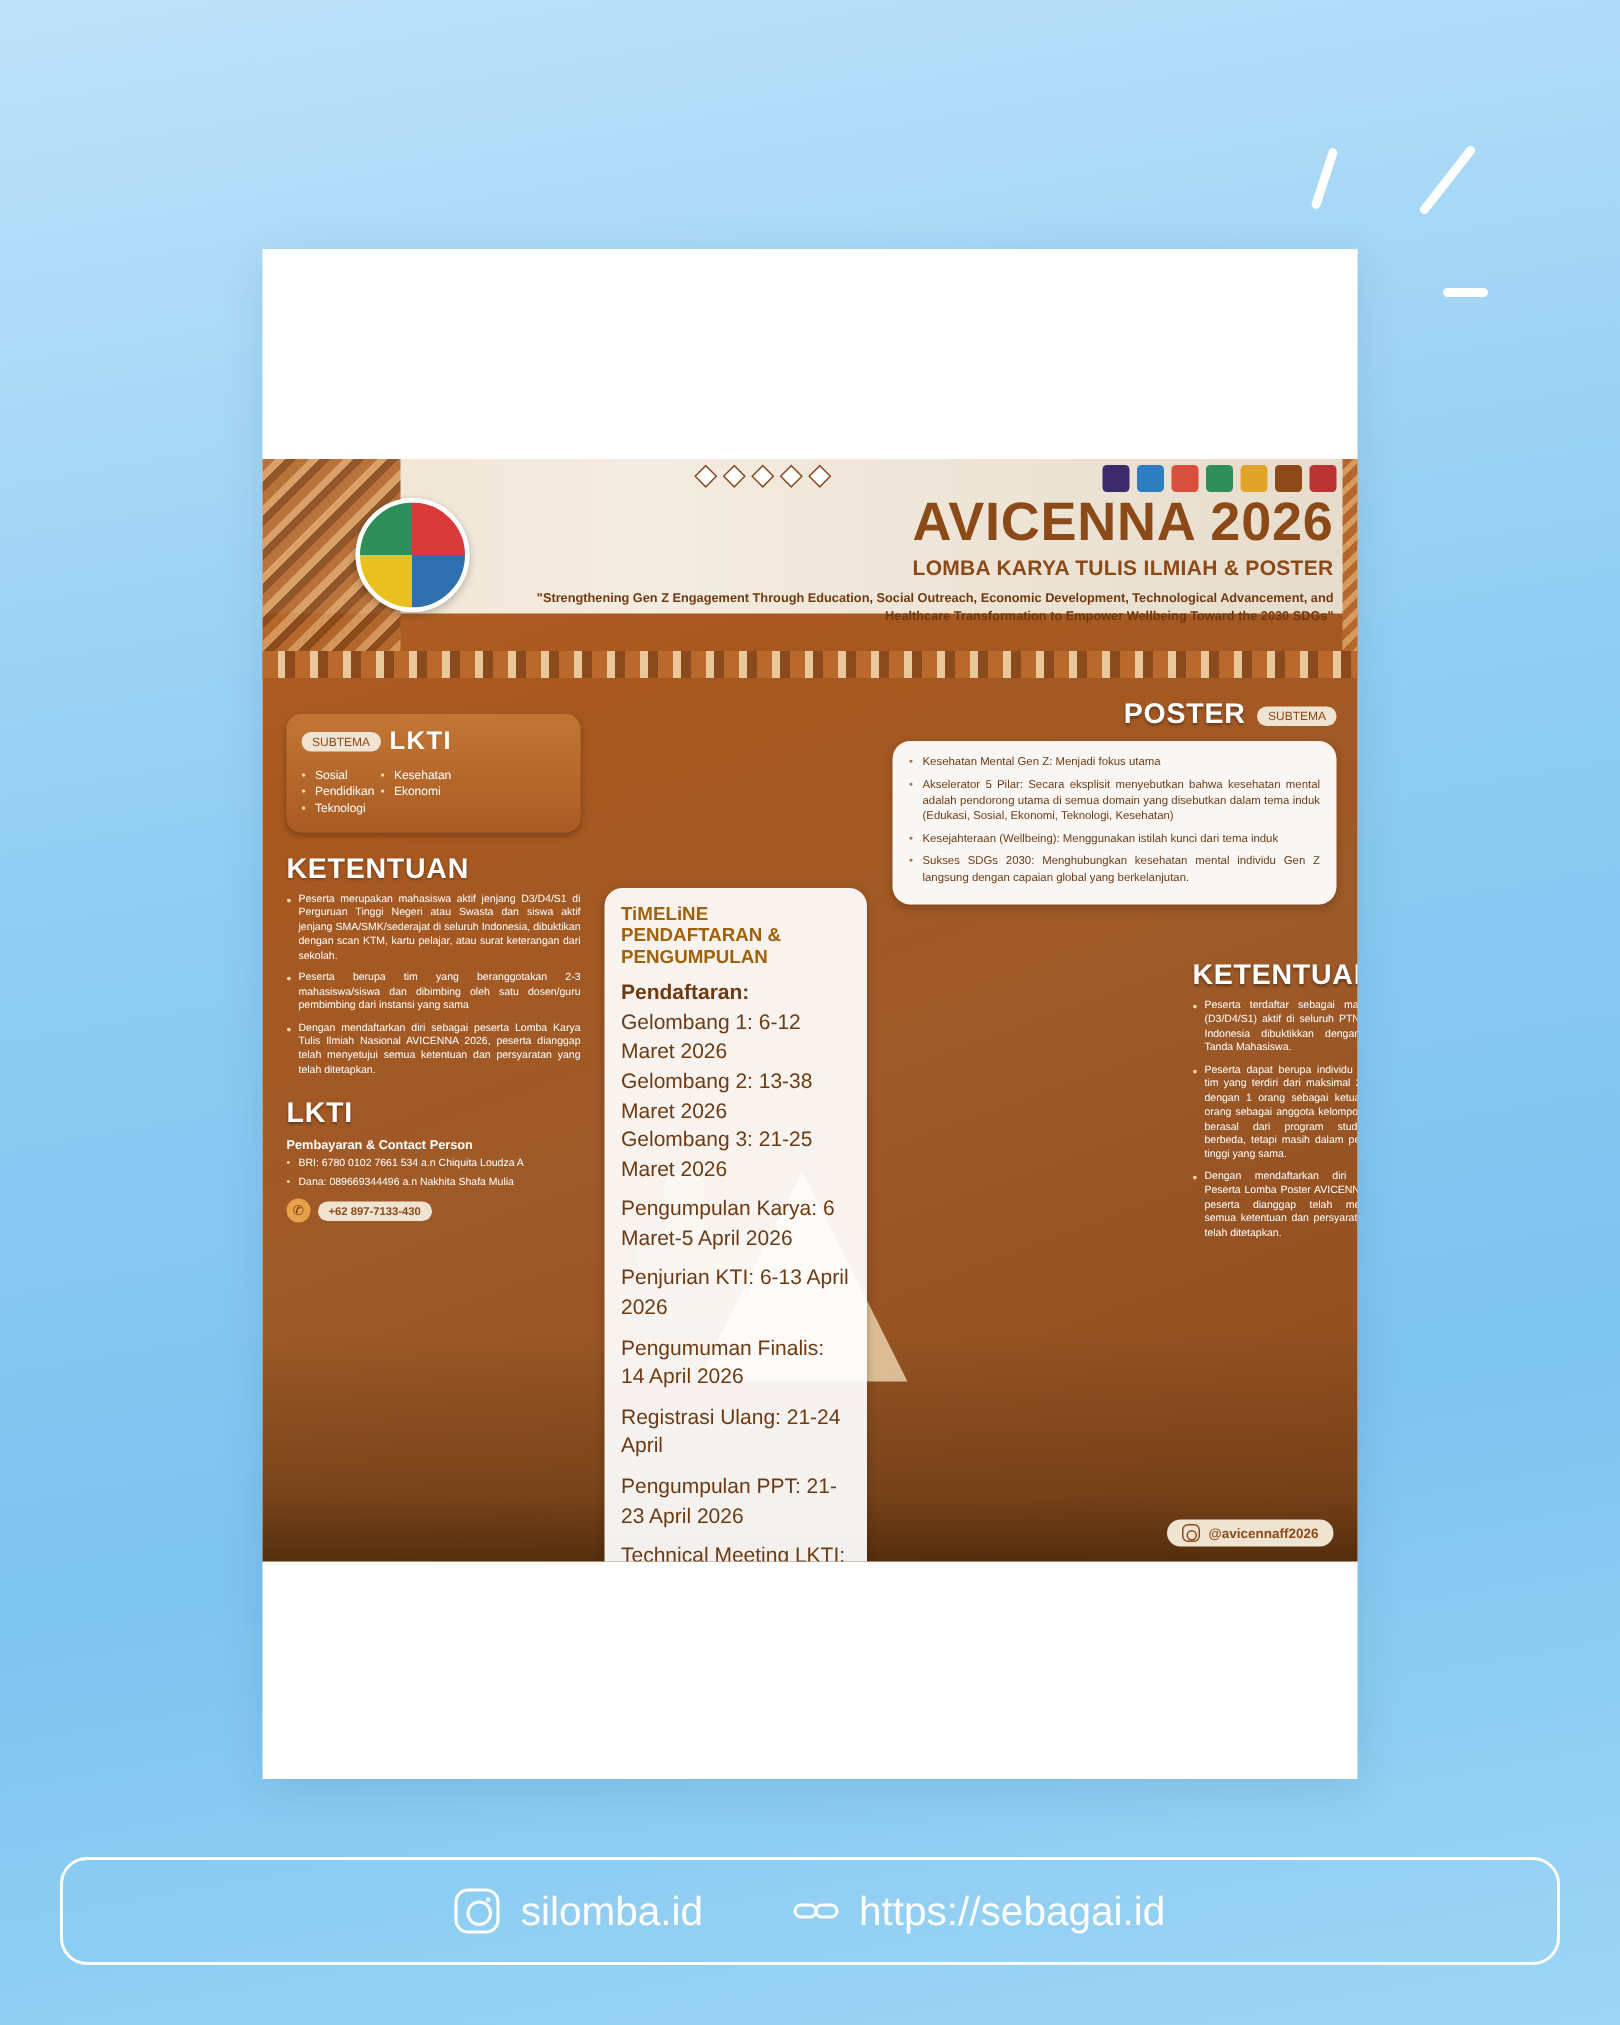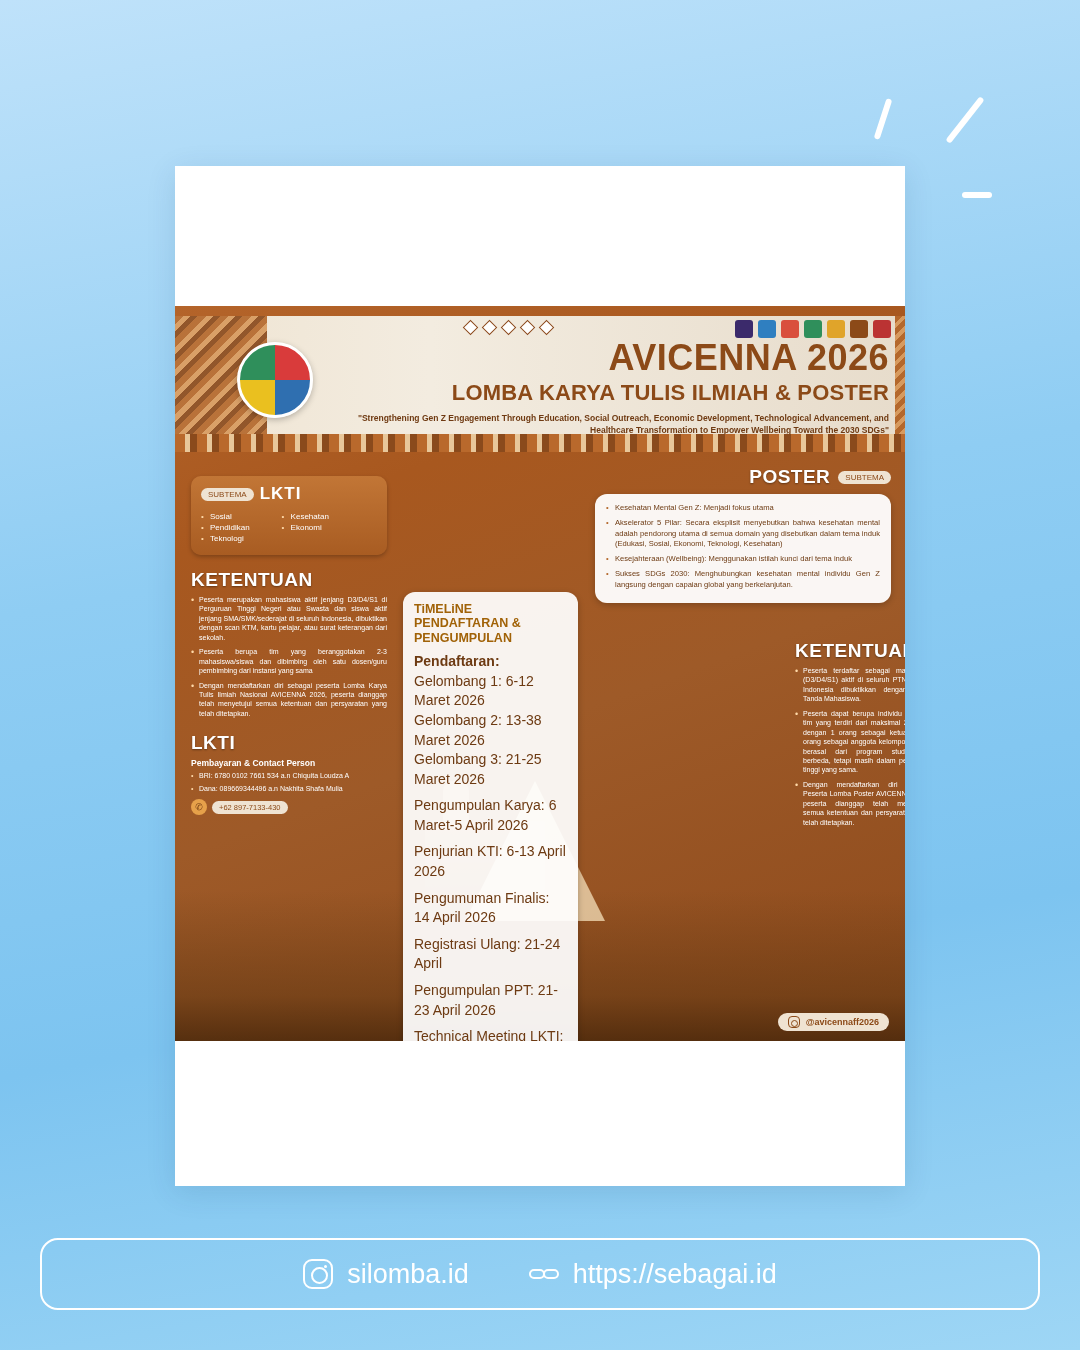--- a/index.html
+++ b/index.html
@@ -19,71 +19,71 @@
     position: absolute; left: 175px; top: 166px; width: 730px; height: 1020px;
     background: #ffffff; box-shadow: 0 6px 28px rgba(20,60,100,.12);
   }
   .poster {
     position: absolute; left: 0; top: 140px; width: 730px; height: 735px;
     background: linear-gradient(160deg,#b4642a 0%, #a8581f 25%, #9e5a28 55%, #8d4a1c 100%);
     overflow: hidden; color: #fff;
   }
   
   .hdr {
-    position: absolute; left:0; top:10px; width:100%; height: 128px;
+    position: absolute; left:0; top:0; width:100%; height: 103px;
     background: linear-gradient(90deg,#efe4d2 0%, #f3ece0 35%, #e7dccb 100%);
   }
   .hdr-batik-l { position:absolute; left:0; top:0; width:92px; height:128px;
     background: repeating-linear-gradient(135deg,#b4682c 0 6px,#d79a5e 6px 11px,#8a4a1c 11px 16px); opacity:.92; }
   .hdr-batik-r { position:absolute; right:0; top:0; width:10px; height:128px;
     background: repeating-linear-gradient(135deg,#b4682c 0 5px,#d79a5e 5px 9px); }
   .logo-circle {
     position:absolute; left:62px; top:26px; width:76px; height:76px; border-radius:50%;
     background: conic-gradient(#d93b3b 0 25%, #2f6fb0 0 50%, #eac01f 0 75%, #2f8f5b 0 100%);
     border:3px solid #fff; box-shadow:0 2px 6px rgba(0,0,0,.25);
   }
   .diamonds { position:absolute; left:290px; top:6px; display:flex; gap:8px; }
   .diamonds i { width:11px; height:11px; background:#ffffff; border:1.5px solid #8d4a1c; transform:rotate(45deg); display:block; }
   .toplogos { position:absolute; right:14px; top:4px; display:flex; gap:5px; align-items:center; }
   .toplogos span { width:18px; height:18px; border-radius:3px; display:block; }
   .title-wrap { position:absolute; left:160px; top:24px; right:16px; text-align:right; }
   .title-main { font-size:36px; font-weight:bold; color:#8c4a18; letter-spacing:.5px; line-height:1; }
-  .title-sub { font-size:22px; font-weight:bold; color:#8c4a18; margin-top:4px; letter-spacing:.2px; }
+  .title-sub { font-size:14px; font-weight:bold; color:#8c4a18; margin-top:4px; letter-spacing:.2px; }
   .title-quote { font-size:8.5px; font-weight:bold; color:#6f3a12; line-height:1.45; margin-top:6px; }
   .hdr-strip { position:absolute; left:0; top:128px; width:100%; height:18px;
     background: repeating-linear-gradient(90deg,#b9692c 0 10px,#e8c79a 10px 15px,#8a4a1c 15px 22px); }
 
   
   .col-left { position:absolute; left:16px; top:170px; width:196px; }
   .tagbox {
     background: linear-gradient(180deg,#c27636,#a85c22); border-radius:10px; padding:8px 10px 10px;
     box-shadow:0 2px 4px rgba(0,0,0,.25);
   }
   .tag-head { display:flex; align-items:center; gap:6px; }
   .pill { background:#efe3d2; color:#8c4a18; font-size:8px; font-weight:normal; border-radius:9px; padding:2px 7px; }
   .pill-title { font-size:17px; font-weight:bold; color:#fff; letter-spacing:1px; }
-  .two-col { display:flex; gap:32px; margin-top:6px; }
+  .two-col { display:flex; gap:4px; margin-top:6px; }
   .two-col ul { list-style:none; }
   .two-col li { font-size:8px; margin:2px 0; position:relative; padding-left:9px; }
   .two-col li:before { content:"•"; position:absolute; left:0; color:#ffd9a8; }
 
   .sec-title { font-size:19px; font-weight:bold; margin:14px 0 4px; letter-spacing:.5px;
     text-shadow:0 1px 2px rgba(0,0,0,.4); }
   .bullets { list-style:none; }
   .bullets li { font-size:7px; line-height:1.35; margin-bottom:5px; position:relative; padding-left:8px; text-align:justify; }
   .bullets li:before { content:"•"; position:absolute; left:0; top:-1px; color:#ffd9a8; font-size:9px; }
 
   .pay-label { font-size:8.5px; font-weight:bold; margin-bottom:3px; }
   .pay-list { list-style:none; }
   .pay-list li { font-size:7px; line-height:1.35; margin-bottom:3px; position:relative; padding-left:8px; }
   .pay-list li:before { content:"•"; position:absolute; left:0; color:#ffd9a8; }
   .phone-chip { display:flex; align-items:center; gap:5px; margin-top:6px; }
   .phone-ic { width:16px; height:16px; border-radius:50%; background:#e6a14a; color:#6f3a12; font-size:9px;
     display:flex; align-items:center; justify-content:center; }
-  .phone-txt { background:#efe3d2; color:#8c4a18; font-size:7.5px; font-weight:normal; border-radius:8px; padding:2px 7px; }
+  .phone-txt { background:#efe3d2; color:#8c4a18; font-size:7.5px; font-weight:bold; border-radius:8px; padding:2px 7px; }
 
   
   .col-mid { position:absolute; left:228px; top:286px; width:175px; }
   .panel { background: rgba(255,255,255,.93); border-radius:12px; padding:10px 11px; color:#6d3a12;
     box-shadow:0 2px 6px rgba(0,0,0,.25); }
   .panel h3 { font-size:12.5px; color:#a16207; line-height:1.15; margin-bottom:7px; }
   .tl-group { margin-bottom:7px; }
   .tl-line { font-size:14px; line-height:1.4; }
   .tl-line.b { font-weight:bold; }
 

